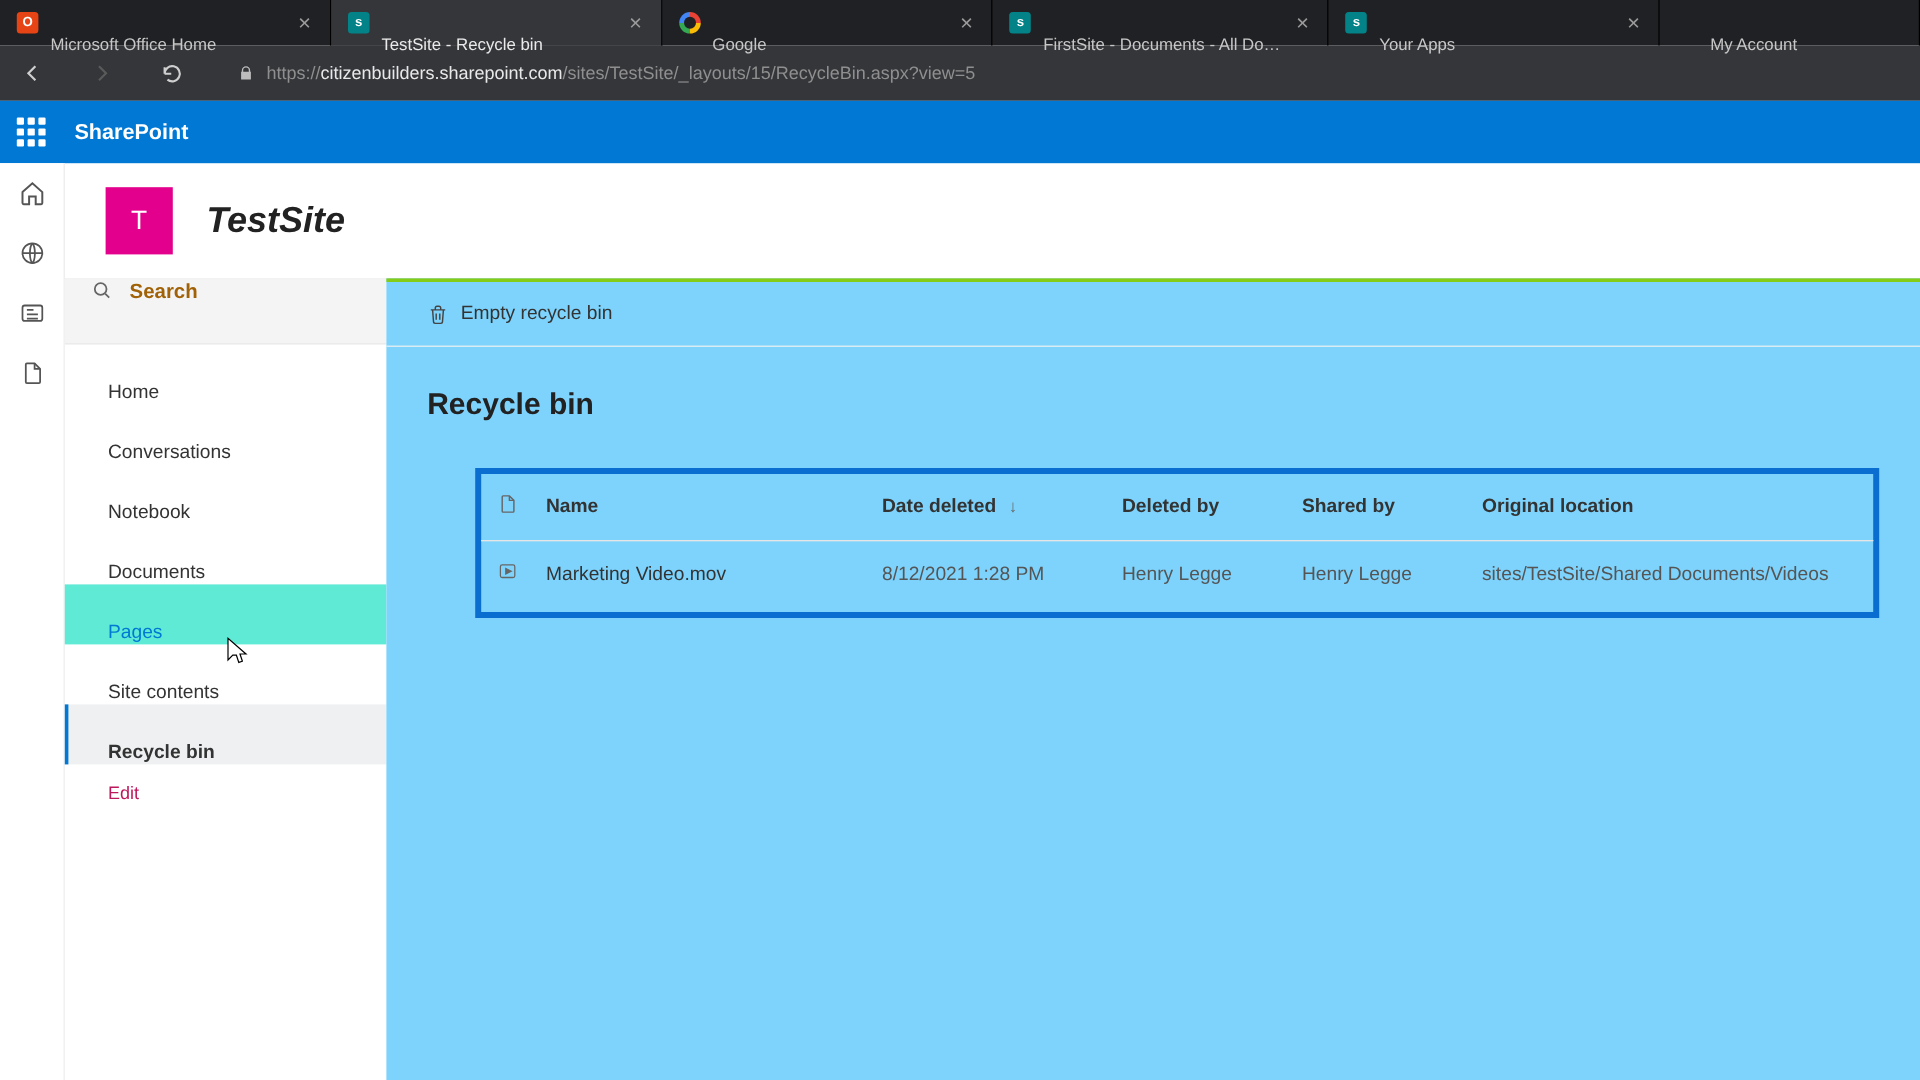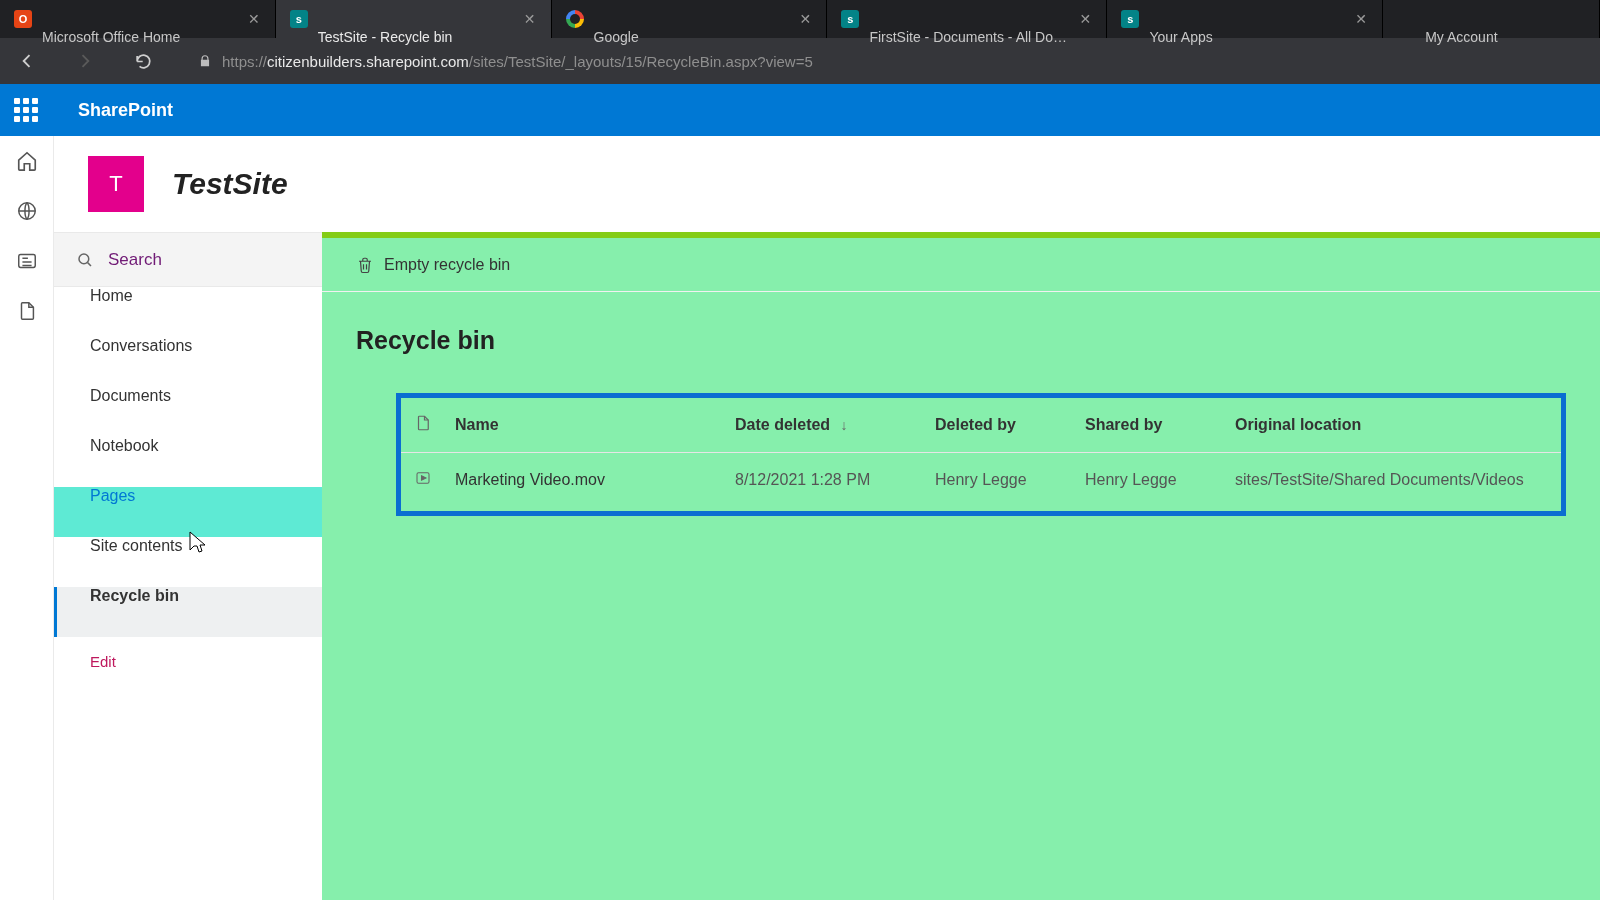--- a/index.html
+++ b/index.html
@@ -72,21 +72,21 @@
   .url-bar .path{color:#8f8f8f;}
 
   
   .suite-header{
     height:52px;
     background:#0078d4;
     display:flex;
     align-items:center;
     color:#fff;
     padding:0 8px;
-    gap:34px;
+    gap:18px;
   }
   .waffle{
     width:36px;height:36px;display:grid;
     grid-template-columns:repeat(3,6px);
     grid-template-rows:repeat(3,6px);
     gap:3px;
     place-content:center;
     cursor:pointer;
   }
   .waffle span{background:#fff;border-radius:1px;}
@@ -109,37 +109,37 @@
     display:flex;align-items:center;justify-content:center;font-size:22px;
   }
   .site-title{font-size:30px;font-weight:600;color:#222;font-style:italic;}
 
   .site-content{flex:1;display:flex;}
   .left-nav{
     width:268px;background:#fff;border-top:1px solid #e9e9e9;
     display:flex;flex-direction:column;
   }
   .search-box{
-    display:flex;align-items:center;gap:14px;height:54px;
-    padding:0 22px;background:#f4f4f4;color:#701a75;font-size:17px;
-    border-bottom:1px solid #e9e9e9;cursor:text;
+    display:flex;gap:14px;height:54px;
+    padding:0 22px;background:#f4f4f4;color:#a16207;font-size:17px;
+    border-bottom:1px solid #e9e9e9;cursor:text;font-weight:bold;
   }
   .nav-item{
-    height:50px;display:flex;align-items:flex-start;padding:0 36px;
+    height:50px;display:flex;align-items:flex-end;padding:0 36px;
     font-size:16px;color:#333;cursor:pointer;position:relative;
   }
   .nav-item.hover{color:#0078d4;background:#5eead4;}
   .nav-item.selected{background:#eef0f1;font-weight:600;}
   .nav-item.selected::before{
     content:"";position:absolute;left:0;top:0;bottom:0;width:3px;background:#0078d4;
   }
   .nav-edit{height:48px;padding:0 36px;display:flex;align-items:center;color:#be185d;font-size:15px;cursor:pointer;}
 
   .main{
-    flex:1;background:#86efac;border-top:6px solid #84cc16;padding:0;
+    flex:1;background:#7dd3fc;border-top:3px solid #84cc16;padding:0;
     position:relative;
   }
   .cmdbar{
     height:54px;display:flex;align-items:center;padding:0 34px;gap:12px;
     color:#333;font-size:16px;border-bottom:1px solid #f1f1f1;
   }
   .cmdbar .cmd{display:flex;align-items:center;gap:10px;cursor:pointer;}
   .page-title{font-size:25px;font-weight:600;color:#222;padding:34px 0 20px 34px;}
 
   .table-wrap{
@@ -277,24 +277,24 @@
             </svg>
           <span>Search</span>
         </div>
         <div class="nav-item">
             <span>Home</span>
           </div>
         <div class="nav-item">
             <span>Conversations</span>
           </div>
         <div class="nav-item">
+            <span>Notebook</span>
+          </div>
+        <div class="nav-item">
             <span>Documents</span>
-          </div>
-        <div class="nav-item">
-            <span>Notebook</span>
           </div>
         <div class="nav-item hover">
             <span>Pages</span>
           </div>
         <div class="nav-item">
             <span>Site contents</span>
           </div>
         <div class="nav-item selected">
             <span>Recycle bin</span>
           </div>

